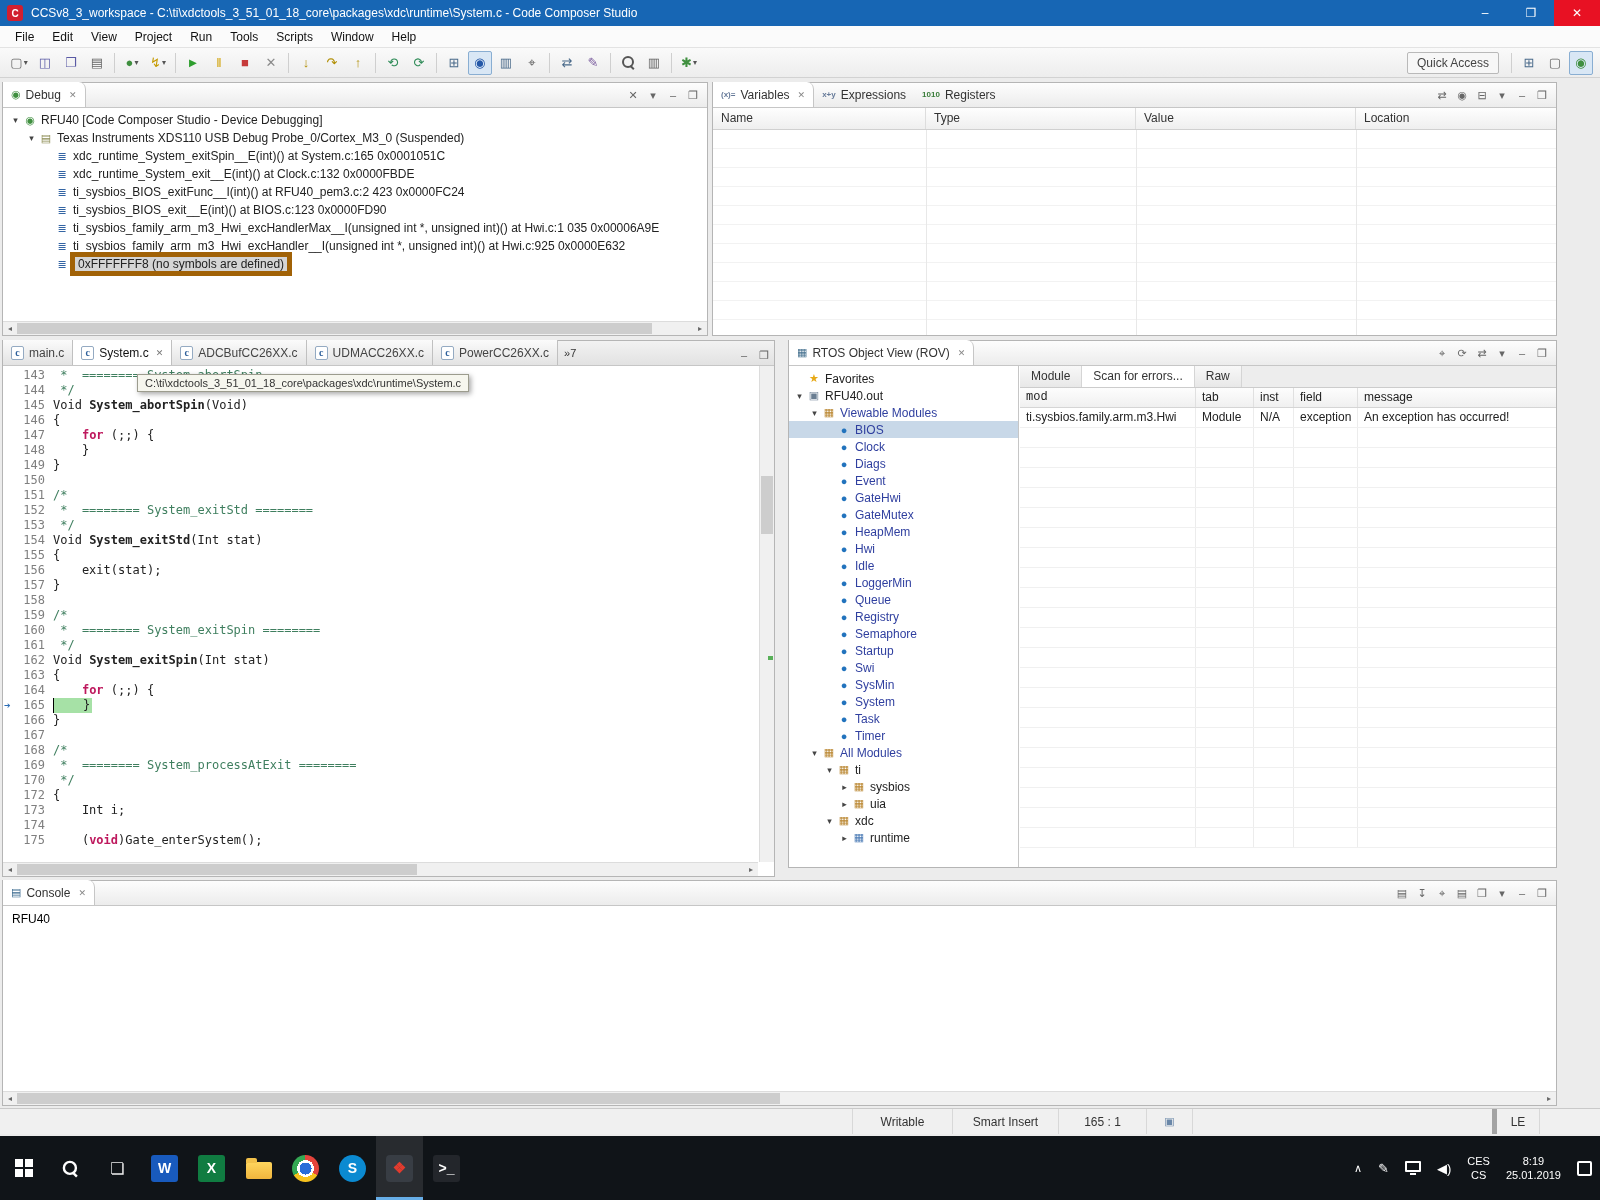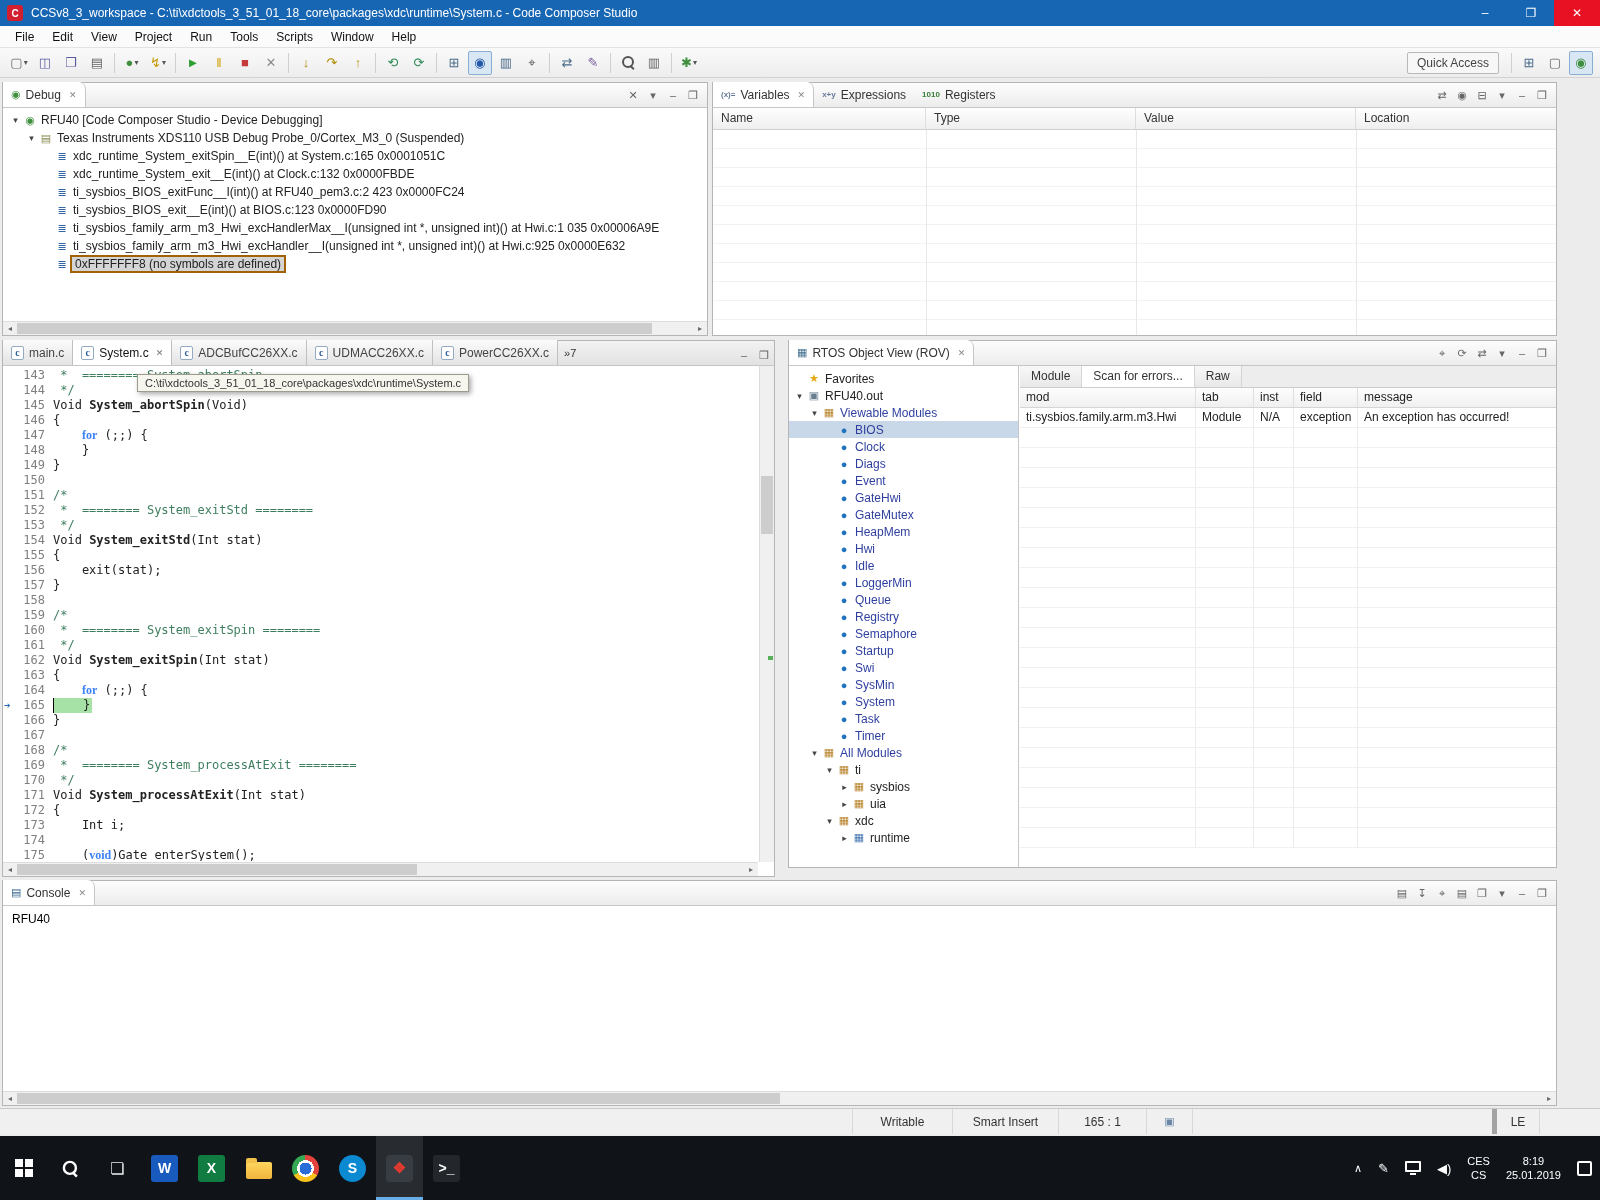--- a/index.html
+++ b/index.html
@@ -55,21 +55,21 @@
 .tree-ico{width:16px;text-align:center;font-size:11px;flex:none;}
 .ico-target{color:#3f8f3f;}
 .ico-probe{color:#8b8b52;}
 .ico-frame{color:#3465a4;}
 .ico-star{color:#e7a917;}
 .ico-out{color:#6a7e92;}
 .ico-package{color:#b9852e;}
 .ico-module{color:#2273bd;}
 .ico-grid{color:#4a7ab5;}
 .tree-label{padding:0 3px;}
-.tree-label.selrow{background:#d5d5d5;border:2px solid #a16207;}
+.tree-label.selrow{background:#d5d5d5;border:5px solid #a16207;}
 .tree-label.hl{color:#2f3f9f;}
 
 
 .hscroll{position:absolute;left:0;right:0;bottom:0;height:14px;background:#f0f0f0;border-top:1px solid #dcdcdc;display:flex;align-items:center;}
 .sb-arrow{width:14px;text-align:center;font-size:8px;color:#666;flex:none;}
 .sb-track{flex:1;position:relative;height:100%;}
 .sb-thumb{position:absolute;top:1px;bottom:1px;background:#cdcdcd;}
 .vscroll{position:absolute;top:0;right:0;bottom:14px;width:15px;background:#f0f0f0;border-left:1px solid #dcdcdc;}
 .vthumb{position:absolute;left:1px;right:1px;background:#cdcdcd;}
 .vmark{position:absolute;right:1px;width:5px;height:4px;background:#58b058;}
@@ -90,21 +90,21 @@
 .etab-overflow{font-size:11px;color:#333;padding:0 6px;align-self:center;}
 .e-sp{flex:1;}
 .ebody{position:absolute;left:0;top:25px;right:0;bottom:0;background:#fff;}
 .code{position:absolute;left:0;top:2px;right:16px;bottom:15px;font-family:"DejaVu Sans Mono","Liberation Mono",monospace;font-size:12px;overflow:hidden;}
 .code-row{display:flex;height:15px;line-height:15px;white-space:pre;}
 .marker{width:13px;flex:none;position:relative;}
 .ip-arrow{position:absolute;left:1px;top:0;color:#2b6cb5;font-size:11px;font-weight:bold;}
 .lnum{width:37px;flex:none;text-align:right;padding-right:8px;color:#7f7f7f;}
 .ltext{white-space:pre;}
 .tok-c{color:#3f7f5f;}
-.tok-k{color:#3b82f6;font-weight:bold;font-family:Liberation Serif, serif;}
+.tok-k{color:#be185d;font-weight:bold;}
 .tok-f{font-weight:bold;}
 .debug-line{background:#a6e1a6;border-left:1px solid #000;padding-right:2px;}
 .tooltip{position:absolute;left:134px;top:8px;background:#f6f6ee;border:1px solid #9c9c8e;box-shadow:2px 2px 5px rgba(0,0,0,.35);padding:2px 7px;font-size:11px;color:#333;white-space:nowrap;z-index:6;}
 
 
 .rov-tree{position:absolute;left:0;top:0;bottom:0;width:230px;border-right:1px solid #c6c6c6;background:#fff;overflow:hidden;padding-top:4px;}
 .rov-row{display:flex;align-items:center;height:17px;white-space:nowrap;}
 .rov-row.sel{background:#c8d8e8;}
 .rov-detail{position:absolute;left:231px;top:0;right:0;bottom:0;background:#fff;}
 .dtabs{height:22px;display:flex;background:#ededed;border-bottom:1px solid #cccccc;}
@@ -444,21 +444,20 @@
           <div class="code-row"><span class="marker"></span><span class="lnum">161</span><span class="ltext"><span class="tok-c"> */</span></span></div>
           <div class="code-row"><span class="marker"></span><span class="lnum">162</span><span class="ltext"><span class="tok-p">Void </span><span class="tok-f">System_exitSpin</span><span class="tok-p">(Int stat)</span></span></div>
           <div class="code-row"><span class="marker"></span><span class="lnum">163</span><span class="ltext"><span class="tok-p">{</span></span></div>
           <div class="code-row"><span class="marker"></span><span class="lnum">164</span><span class="ltext"><span class="tok-p">    </span><span class="tok-k">for</span><span class="tok-p"> (;;) {</span></span></div>
           <div class="code-row"><span class="marker"><span class="ip-arrow">➔</span></span><span class="lnum">165</span><span class="ltext debug-line"><span class="tok-p">    }</span></span></div>
           <div class="code-row"><span class="marker"></span><span class="lnum">166</span><span class="ltext"><span class="tok-p">}</span></span></div>
           <div class="code-row"><span class="marker"></span><span class="lnum">167</span><span class="ltext"></span></div>
           <div class="code-row"><span class="marker"></span><span class="lnum">168</span><span class="ltext"><span class="tok-c">/*</span></span></div>
           <div class="code-row"><span class="marker"></span><span class="lnum">169</span><span class="ltext"><span class="tok-c"> *  ======== System_processAtExit ========</span></span></div>
           <div class="code-row"><span class="marker"></span><span class="lnum">170</span><span class="ltext"><span class="tok-c"> */</span></span></div>
-          <div class="code-row"><span class="marker"></span><span class="lnum">171</span><span class="ltext"><span class="tok-p">Void </span><span class="tok-f">System_processAtExit</span><span class="tok-p">(Int stat)</span></span></div>
           <div class="code-row"><span class="marker"></span><span class="lnum">172</span><span class="ltext"><span class="tok-p">{</span></span></div>
           <div class="code-row"><span class="marker"></span><span class="lnum">173</span><span class="ltext"><span class="tok-p">    Int i;</span></span></div>
           <div class="code-row"><span class="marker"></span><span class="lnum">174</span><span class="ltext"></span></div>
           <div class="code-row"><span class="marker"></span><span class="lnum">175</span><span class="ltext"><span class="tok-p">    (</span><span class="tok-k">void</span><span class="tok-p">)Gate_enterSystem();</span></span></div>
         </div>
       <div class="vscroll">
         <div class="vthumb" style="top:110px;height:58px"></div>
         <div class="vmark" style="top:290px"></div>
       </div>
       <div class="hscroll" style="right:16px">
@@ -632,21 +631,21 @@
           </div>
         </div>
       <div class="rov-detail">
         <div class="dtabs" id="rov-dtabs">
             <div class="dtab">Module</div>
             <div class="dtab sel">Scan for errors...</div>
             <div class="dtab">Raw</div>
           </div>
         <div id="rov-table">
             <div class="rtable-head">
-              <div class="rth" style="width: 176px;">mod</div>
+              <div class="rth" style="width: 176px; font-family: Liberation Mono, monospace;">mod</div>
               <div class="rth" style="width: 58px;">tab</div>
               <div class="rth" style="width: 40px;">inst</div>
               <div class="rth" style="width: 64px;">field</div>
               <div class="rth last">message</div>
             </div>
             <div class="rtr">
               <div class="rtd" style="width: 176px;">ti.sysbios.family.arm.m3.Hwi</div>
               <div class="rtd" style="width: 58px;">Module</div>
               <div class="rtd" style="width: 40px;">N/A</div>
               <div class="rtd" style="width: 64px;">exception</div>

